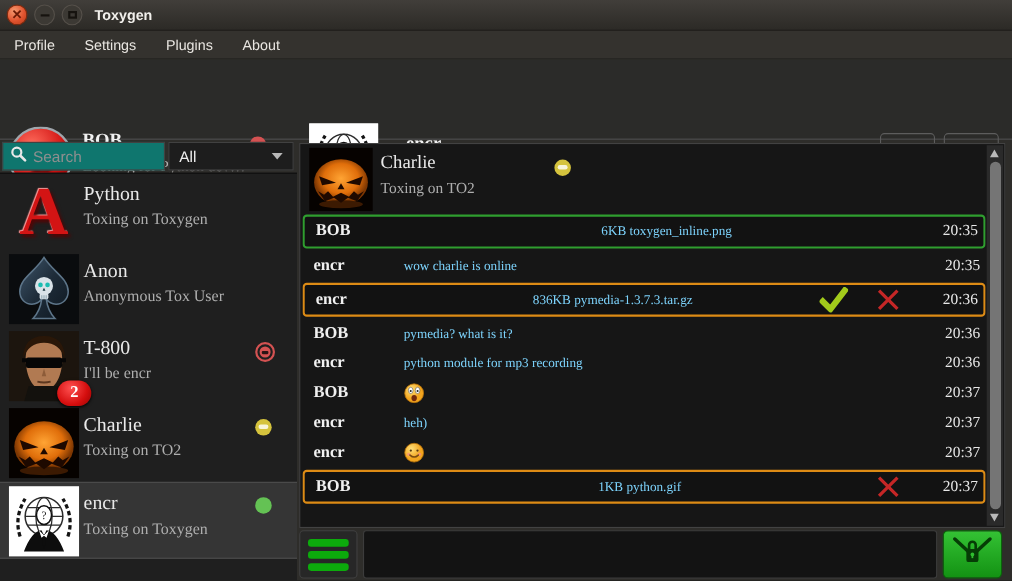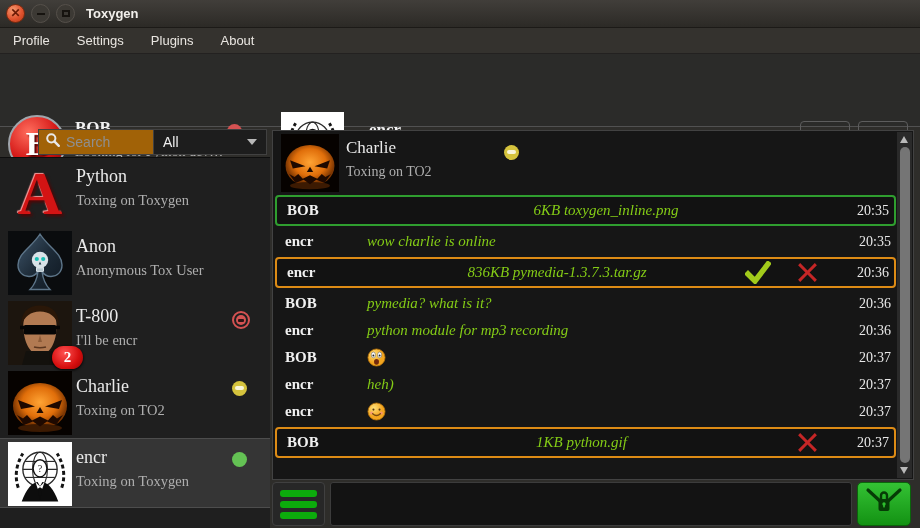--- a/index.html
+++ b/index.html
@@ -49,22 +49,22 @@
   .sic.away   { background:#d5c33d; }
   .sic.away i { left:3px; right:3px; top:5px; height:4px; background:#f8f5da; }
   .sic.busy   { background:#d45252; }
   .sic.busy i { left:3px; right:3px; top:5px; height:4px; background:#f4dcdc; }
   .sic.busy-ring { width:18px; height:18px; background:transparent; border:2.5px solid #d45252; }
   .sic.busy-ring i { left:2px; right:2px; top:2px; bottom:2px; background:#d45252; border-radius:50%; }
   .sic.busy-ring i:after { content:''; position:absolute; left:2px; right:2px; top:3.5px; height:3px; background:#2a1414; border-radius:1px; }
   .self-sic { left:227px; top:70px; }
 
   
-  .search-box { position:absolute; left:2px; top:129px; width:148px; height:26px; background:#a16207;
-    border:1px solid #414141; display:flex; align-items:center; padding-left:6px; gap:5px;margin-left:36px; }
+  .search-box { position:absolute; left:2px; top:129px; width:148px; height:26px; background:#0f766e;
+    border:1px solid #414141; display:flex; align-items:center; padding-left:6px; gap:5px; }
   .search-box input { flex:1; min-width:0; background:transparent; border:none; outline:none;
     color:#dddddd; font-size:14px; font-family:"Liberation Sans",sans-serif; }
   .search-box input::placeholder { color:#8f8f8f; }
   .filter-box { position:absolute; left:153px; top:129px; width:114px; height:26px; background:#1d1d1d;
     border:1px solid #414141; display:flex; align-items:center; padding:0 9px; color:#eeeeee;
     font-size:14px; cursor:pointer; }
   .caret { margin-left:auto; width:0; height:0; border-left:5px solid transparent;
     border-right:5px solid transparent; border-top:6px solid #b8b8b8; }
 
   .contact-list { position:absolute; left:0; top:157px; width:270px; height:371px; background:#1f1f1f;
@@ -100,21 +100,21 @@
     border:1px solid #424242; }
   .chat-peer { position:relative; height:62px; }
   .chat-peer .cava { top:3px; width:58px; height:58px; }
   .chat-peer .cname { left:73px; top:7px; font-size:17px; }
   .chat-peer .cstatus { left:73px; top:33px; font-size:14px; }
   .chat-peer .sic { left:231px; top:14px; }
   .messages { position:absolute; left:2px; top:62px; right:17px; bottom:2px; overflow:hidden; }
   .mrow { display:flex; align-items:center; height:27px; padding:0 5px 0 10px;
     font-family:"Liberation Serif",serif; }
   .mname { width:82px; flex:none; font-weight:bold; font-size:15px; color:#f0f0f0; }
-  .mbody { flex:1; font-size:15px; color:#84cc16; min-width:0; white-space:nowrap;font-style:italic; }
+  .mbody { flex:1; font-size:12px; color:#7dd3fc; min-width:0; white-space:nowrap; }
   .mbody.center { text-align:center; }
   .mbody svg { vertical-align:middle; }
   .mtime { width:46px; flex:none; text-align:right; font-size:14px; color:#e8e8e8; }
   .mfile { height:31px; border-radius:4px; background:#121212; margin:2px 0; }
   .b-green { border:2px solid #2f9e2f; }
   .b-orange { border:2px solid #dd8b15; }
   .act { flex:none; width:26px; margin-right:23px; display:grid; place-items:center; cursor:pointer; }
 
   
   .sbar { position:absolute; top:1px; right:1px; bottom:1px; width:15px; background:#2a2a2a; }

